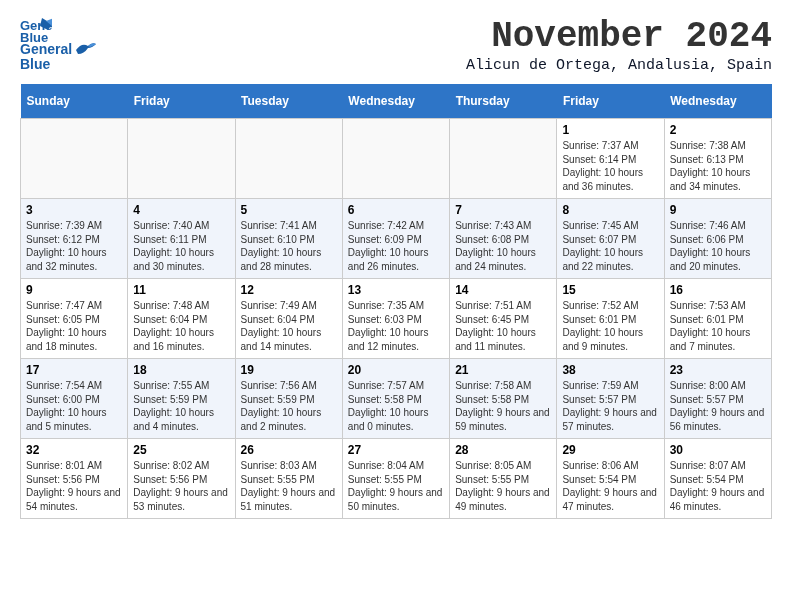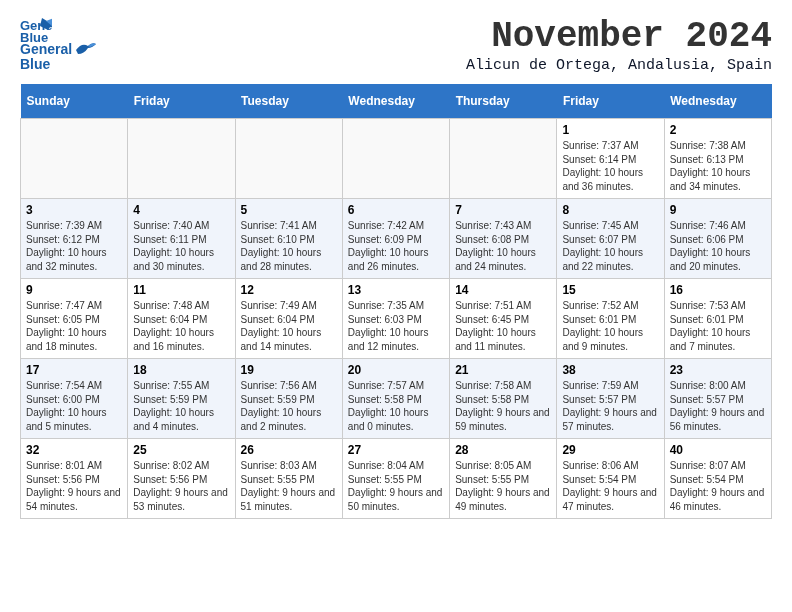--- a/index.html
+++ b/index.html
@@ -244,21 +244,21 @@
 Sunset: 5:55 PM
 Daylight: 9 hours and 49 minutes.</div>
           </td>
           <td>
             <div class="day-number">29</div>
             <div class="day-info">Sunrise: 8:06 AM
 Sunset: 5:54 PM
 Daylight: 9 hours and 47 minutes.</div>
           </td>
           <td>
-            <div class="day-number">40</div>
+            <div class="day-number">30</div>
             <div class="day-info">Sunrise: 8:07 AM
 Sunset: 5:54 PM
 Daylight: 9 hours and 46 minutes.</div>
           </td>
         </tr>
       </tbody>
   </table>
 </div>
 
 </body></html>

